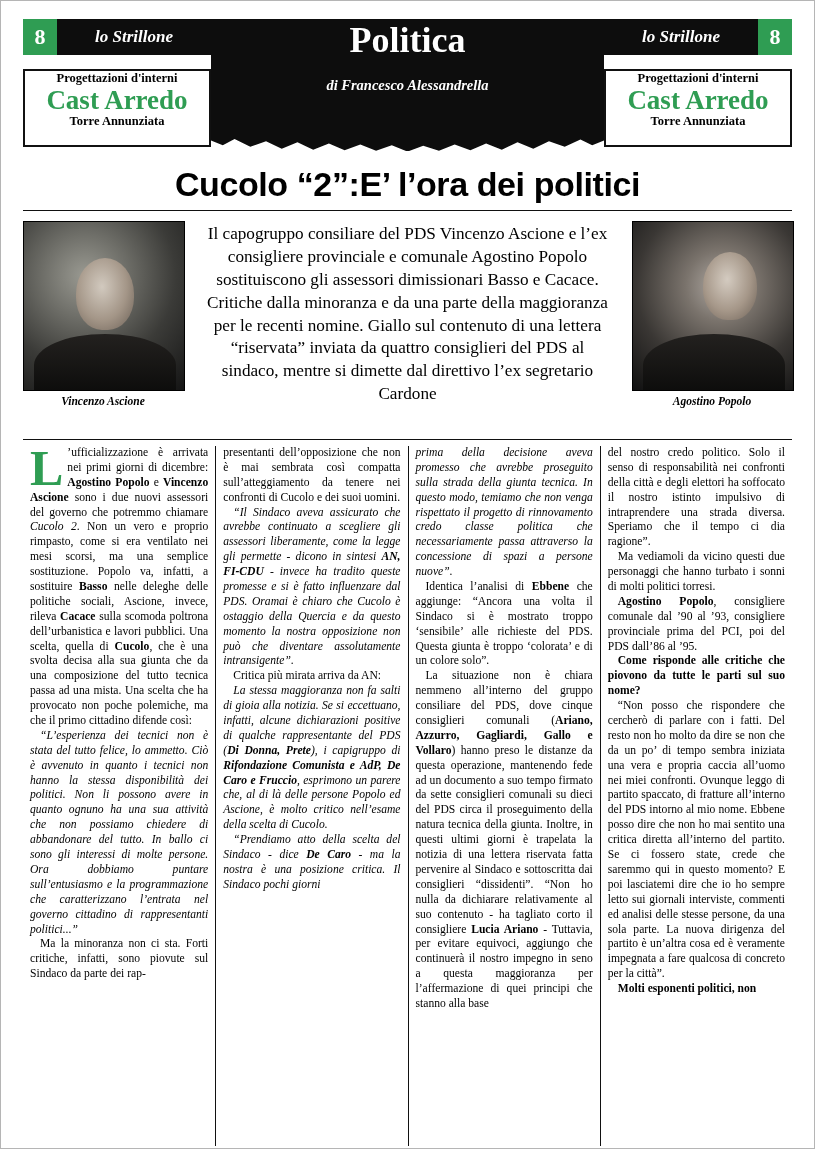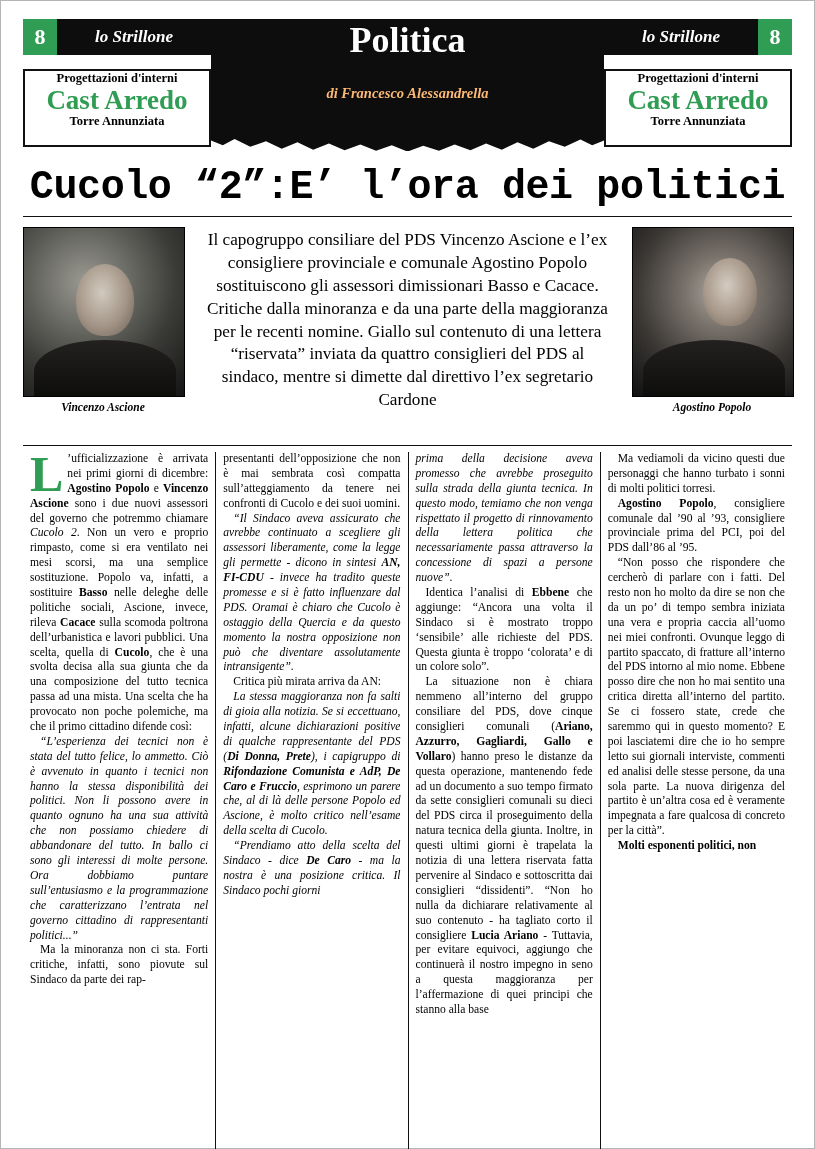--- a/index.html
+++ b/index.html
@@ -107,40 +107,40 @@
   .center-head .section-title {
     font-size: 36px;
     font-weight: bold;
     margin-top: 0;
     font-family: "Liberation Serif", serif;
   }
   .center-head .byline {
     font-size: 14.5px;
     font-style: italic;
     font-weight: bold;
-    color: #fdba74;
-    margin-top: 24px;
+    color: #ffffff;
+    margin-top: 16px;
     font-family: "Liberation Serif", serif;
   }
   .torn {
     position: absolute;
     left: 0; right: 0; bottom: -2px;
     height: 28px;
     background: #fff;
     clip-path: polygon(0% 100%, 0% 55%, 3% 72%, 6% 50%, 10% 78%, 14% 58%, 18% 85%, 22% 62%, 26% 88%, 30% 66%, 34% 90%, 38% 70%, 42% 92%, 46% 72%, 50% 95%, 54% 74%, 58% 92%, 62% 70%, 66% 90%, 70% 66%, 74% 88%, 78% 62%, 82% 85%, 86% 58%, 90% 78%, 94% 52%, 97% 72%, 100% 55%, 100% 100%);
   }
 
   
   .headline {
     text-align: center;
-    font-size: 40px;
+    font-size: 34px;
     font-weight: bold;
     margin: 14px 0 6px 0;
     letter-spacing: -0.4px;
-    font-family: Liberation Mono, monospace;
+    font-family: Liberation Sans, sans-serif;
   }
   .rule-under-headline {
     border-bottom: 1.5px solid #111;
     margin: 0 0 10px 0;
   }
 
   
   .lead {
     display: flex;
     gap: 12px;
@@ -301,27 +301,29 @@
 
     <div class="col">
       <p class="noindent"><span>presentanti dell’opposizione che non è mai sembrata così compatta sull’atteggiamento da tenere nei confronti di Cucolo e dei suoi uomini.</span></p>
       <p class="it"><span>“Il Sindaco aveva assicurato che avrebbe continuato a scegliere gli assessori liberamente, come la legge gli permette - dicono in sintesi <b>AN, FI-CDU</b> - invece ha tradito queste promesse e si è fatto influenzare dal PDS. Oramai è chiaro che Cucolo è ostaggio della Quercia e da questo momento la nostra opposizione non può che diventare assolutamente intransigente”.</span></p>
       <p><span>Critica più mirata arriva da AN:</span></p>
       <p class="it"><span>La stessa maggioranza non fa salti di gioia alla notizia. Se si eccettuano, infatti, alcune dichiarazioni positive di qualche rappresentante del PDS (<b>Di Donna, Prete</b>), i capigruppo di <b>Rifondazione Comunista e AdP, De Caro e Fruccio</b>, esprimono un parere che, al di là delle persone Popolo ed Ascione, è molto critico nell’esame della scelta di Cucolo.</span></p>
       <p class="it"><span>“Prendiamo atto della scelta del Sindaco - dice <b>De Caro</b> - ma la nostra è una posizione critica. Il Sindaco pochi giorni</span></p>
     </div>
 
     <div class="col">
-      <p class="noindent it"><span>prima della decisione aveva promesso che avrebbe proseguito sulla strada della giunta tecnica. In questo modo, temiamo che non venga rispettato il progetto di rinnovamento della lettera politica che necessariamente passa attraverso la concessione di spazi a persone nuove”.</span></p>
+      <p class="noindent it"><span>prima della decisione aveva promesso che avrebbe proseguito sulla strada della giunta tecnica. In questo modo, temiamo che non venga rispettato il progetto di rinnovamento credo classe politica che necessariamente passa attraverso la concessione di spazi a persone nuove”.</span></p>
       <p><span>Identica l’analisi di <b>Ebbene</b> che aggiunge: “Ancora una volta il Sindaco si è mostrato troppo ‘sensibile’ alle richieste del PDS. Questa giunta è troppo ‘colorata’ e di un colore solo”.</span></p>
       <p><span>La situazione non è chiara nemmeno all’interno del gruppo consiliare del PDS, dove cinque consiglieri comunali (<b>Ariano, Azzurro, Gagliardi, Gallo e Vollaro</b>) hanno preso le distanze da questa operazione, mantenendo fede ad un documento a suo tempo firmato da sette consiglieri comunali su dieci del PDS circa il proseguimento della natura tecnica della giunta. Inoltre, in questi ultimi giorni è trapelata la notizia di una lettera riservata fatta pervenire al Sindaco e sottoscritta dai consiglieri “dissidenti”. “Non ho nulla da dichiarare relativamente al suo contenuto - ha tagliato corto il consigliere <b>Lucia Ariano</b> - Tuttavia, per evitare equivoci, aggiungo che continuerà il nostro impegno in seno a questa maggioranza per l’affermazione di quei principi che stanno alla base</span></p>
     </div>
 
     <div class="col">
+      <p class="noindent"><span>del nostro credo politico. Solo il senso di responsabilità nei confronti della città e degli elettori ha soffocato il nostro istinto impulsivo di intraprendere una strada diversa. Speriamo che il tempo ci dia ragione”.</span></p>
       <p><span>Ma vediamoli da vicino questi due personaggi che hanno turbato i sonni di molti politici torresi.</span></p>
       <p><span><b>Agostino Popolo</b>, consigliere comunale dal ’90 al ’93, consigliere provinciale prima del PCI, poi del PDS dall’86 al ’95.</span></p>
+      <p><span><b>Come risponde alle critiche che piovono da tutte le parti sul suo nome?</b></span></p>
       <p><span>“Non posso che rispondere che cercherò di parlare con i fatti. Del resto non ho molto da dire se non che da un po’ di tempo sembra iniziata una vera e propria caccia all’uomo nei miei confronti. Ovunque leggo di partito spaccato, di fratture all’interno del PDS intorno al mio nome. Ebbene posso dire che non ho mai sentito una critica diretta all’interno del partito. Se ci fossero state, crede che saremmo qui in questo momento? E poi lasciatemi dire che io ho sempre letto sui giornali interviste, commenti ed analisi delle stesse persone, da una sola parte. La nuova dirigenza del partito è un’altra cosa ed è veramente impegnata a fare qualcosa di concreto per la città”.</span></p>
       <p><span><b>Molti esponenti politici, non</b></span></p>
     </div>
 
   </div>
 
 </div>
 
 </body></html>

